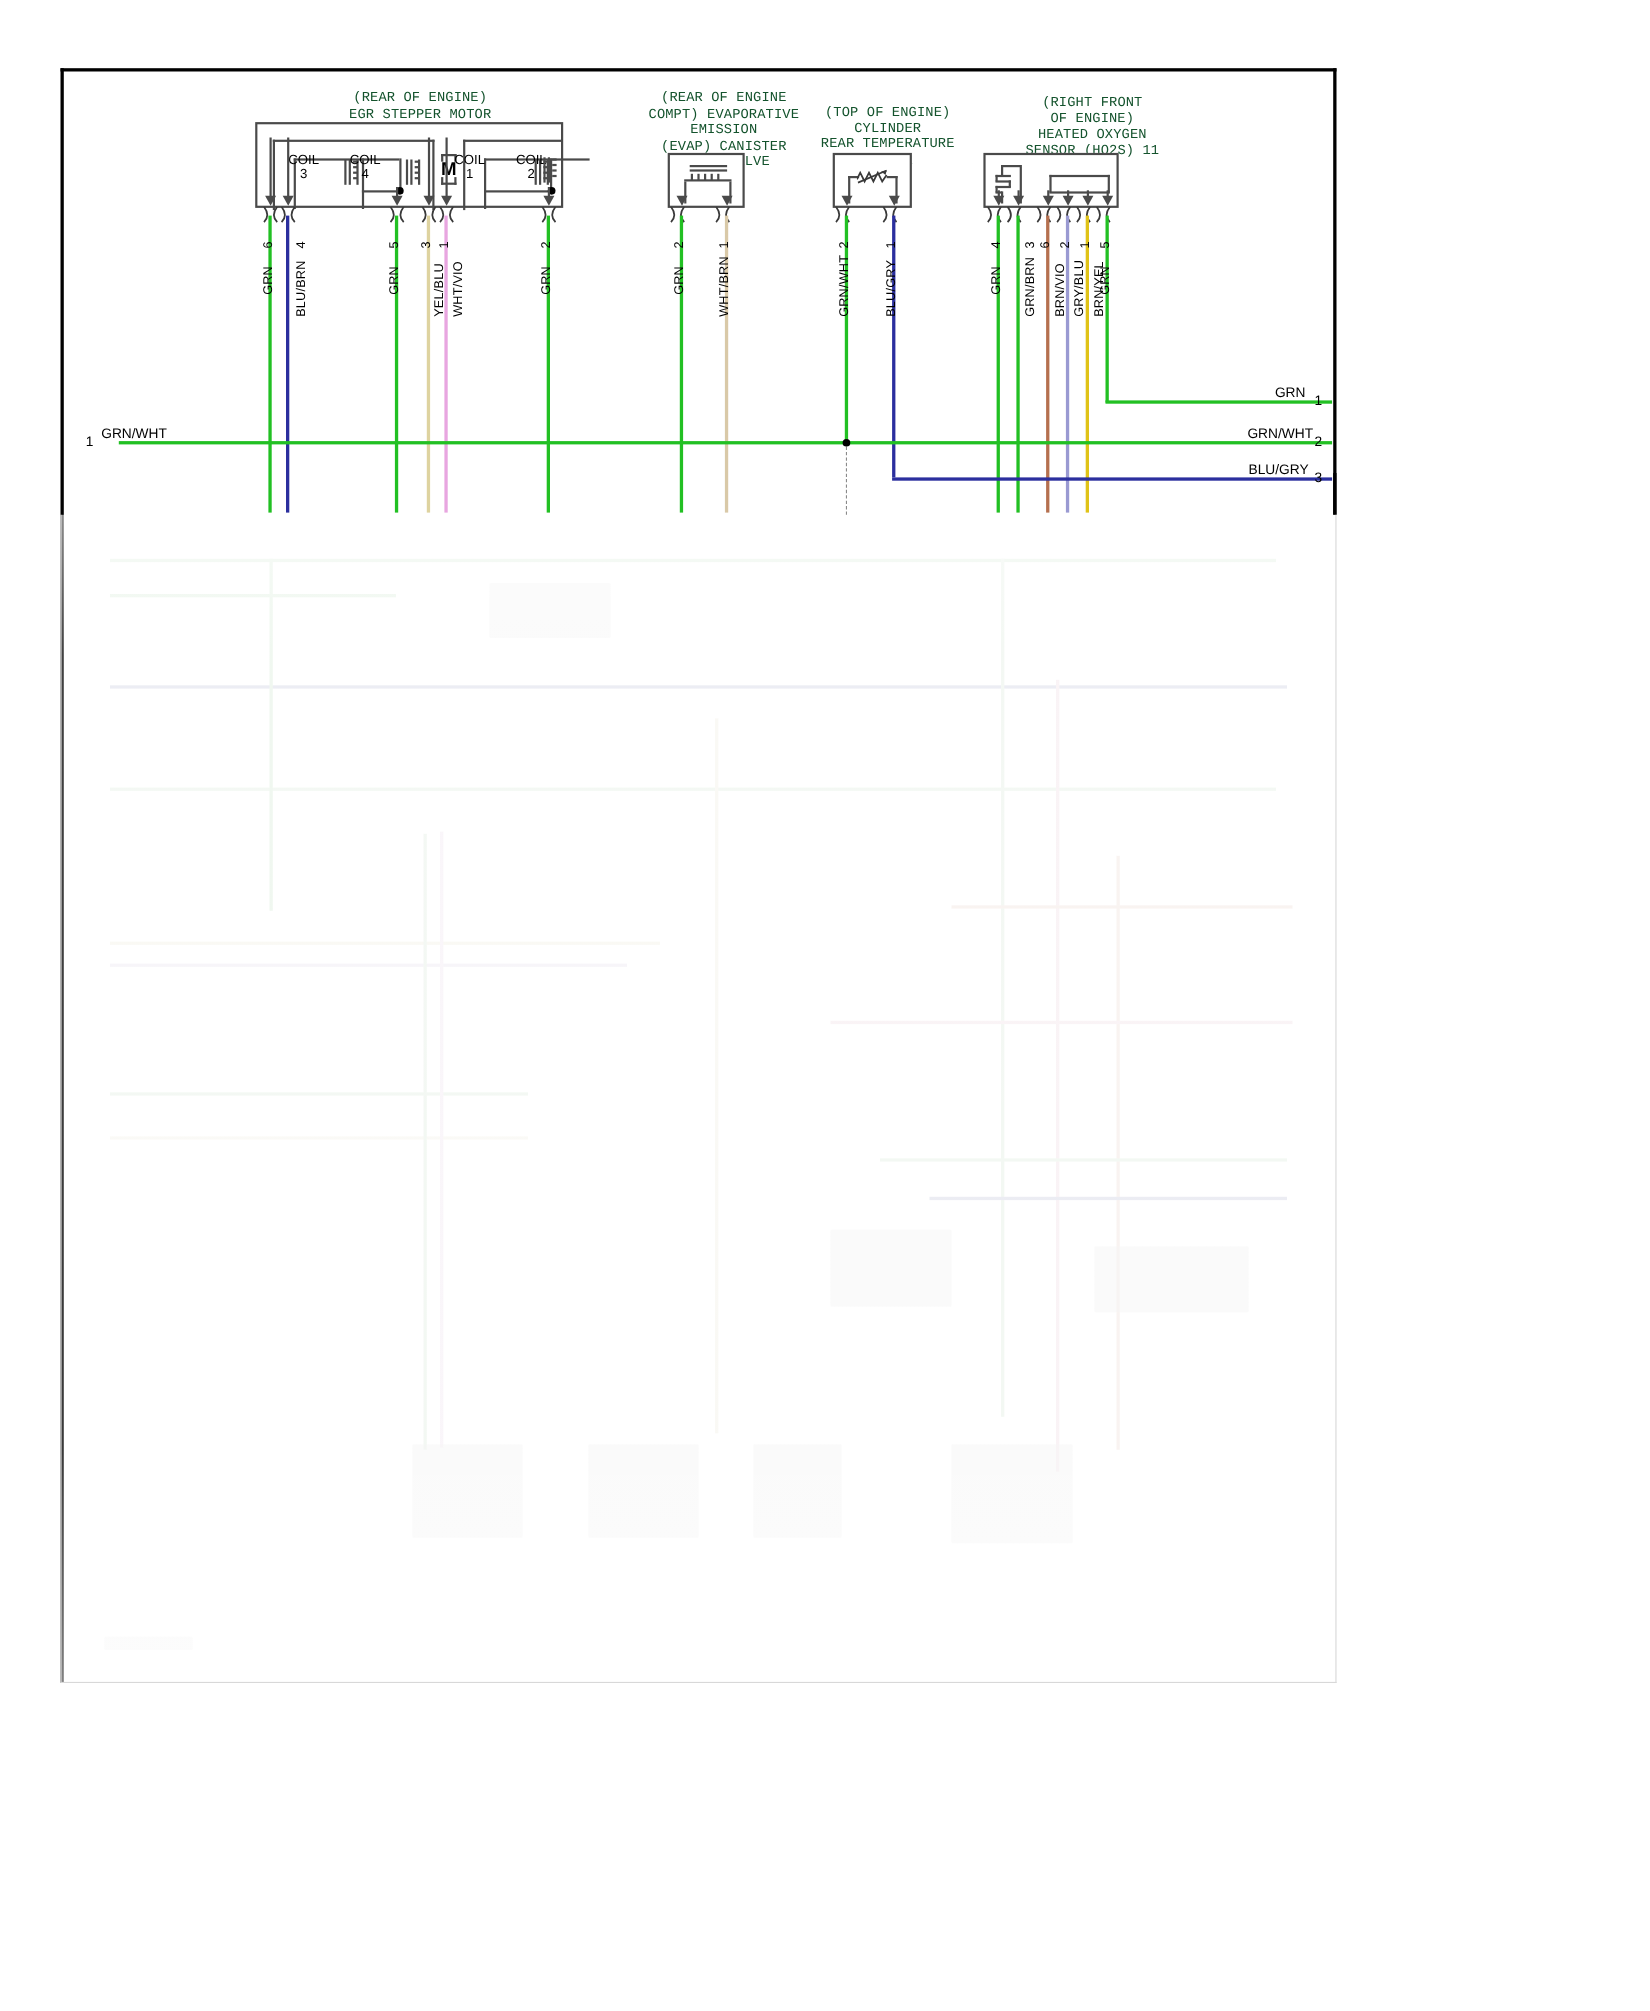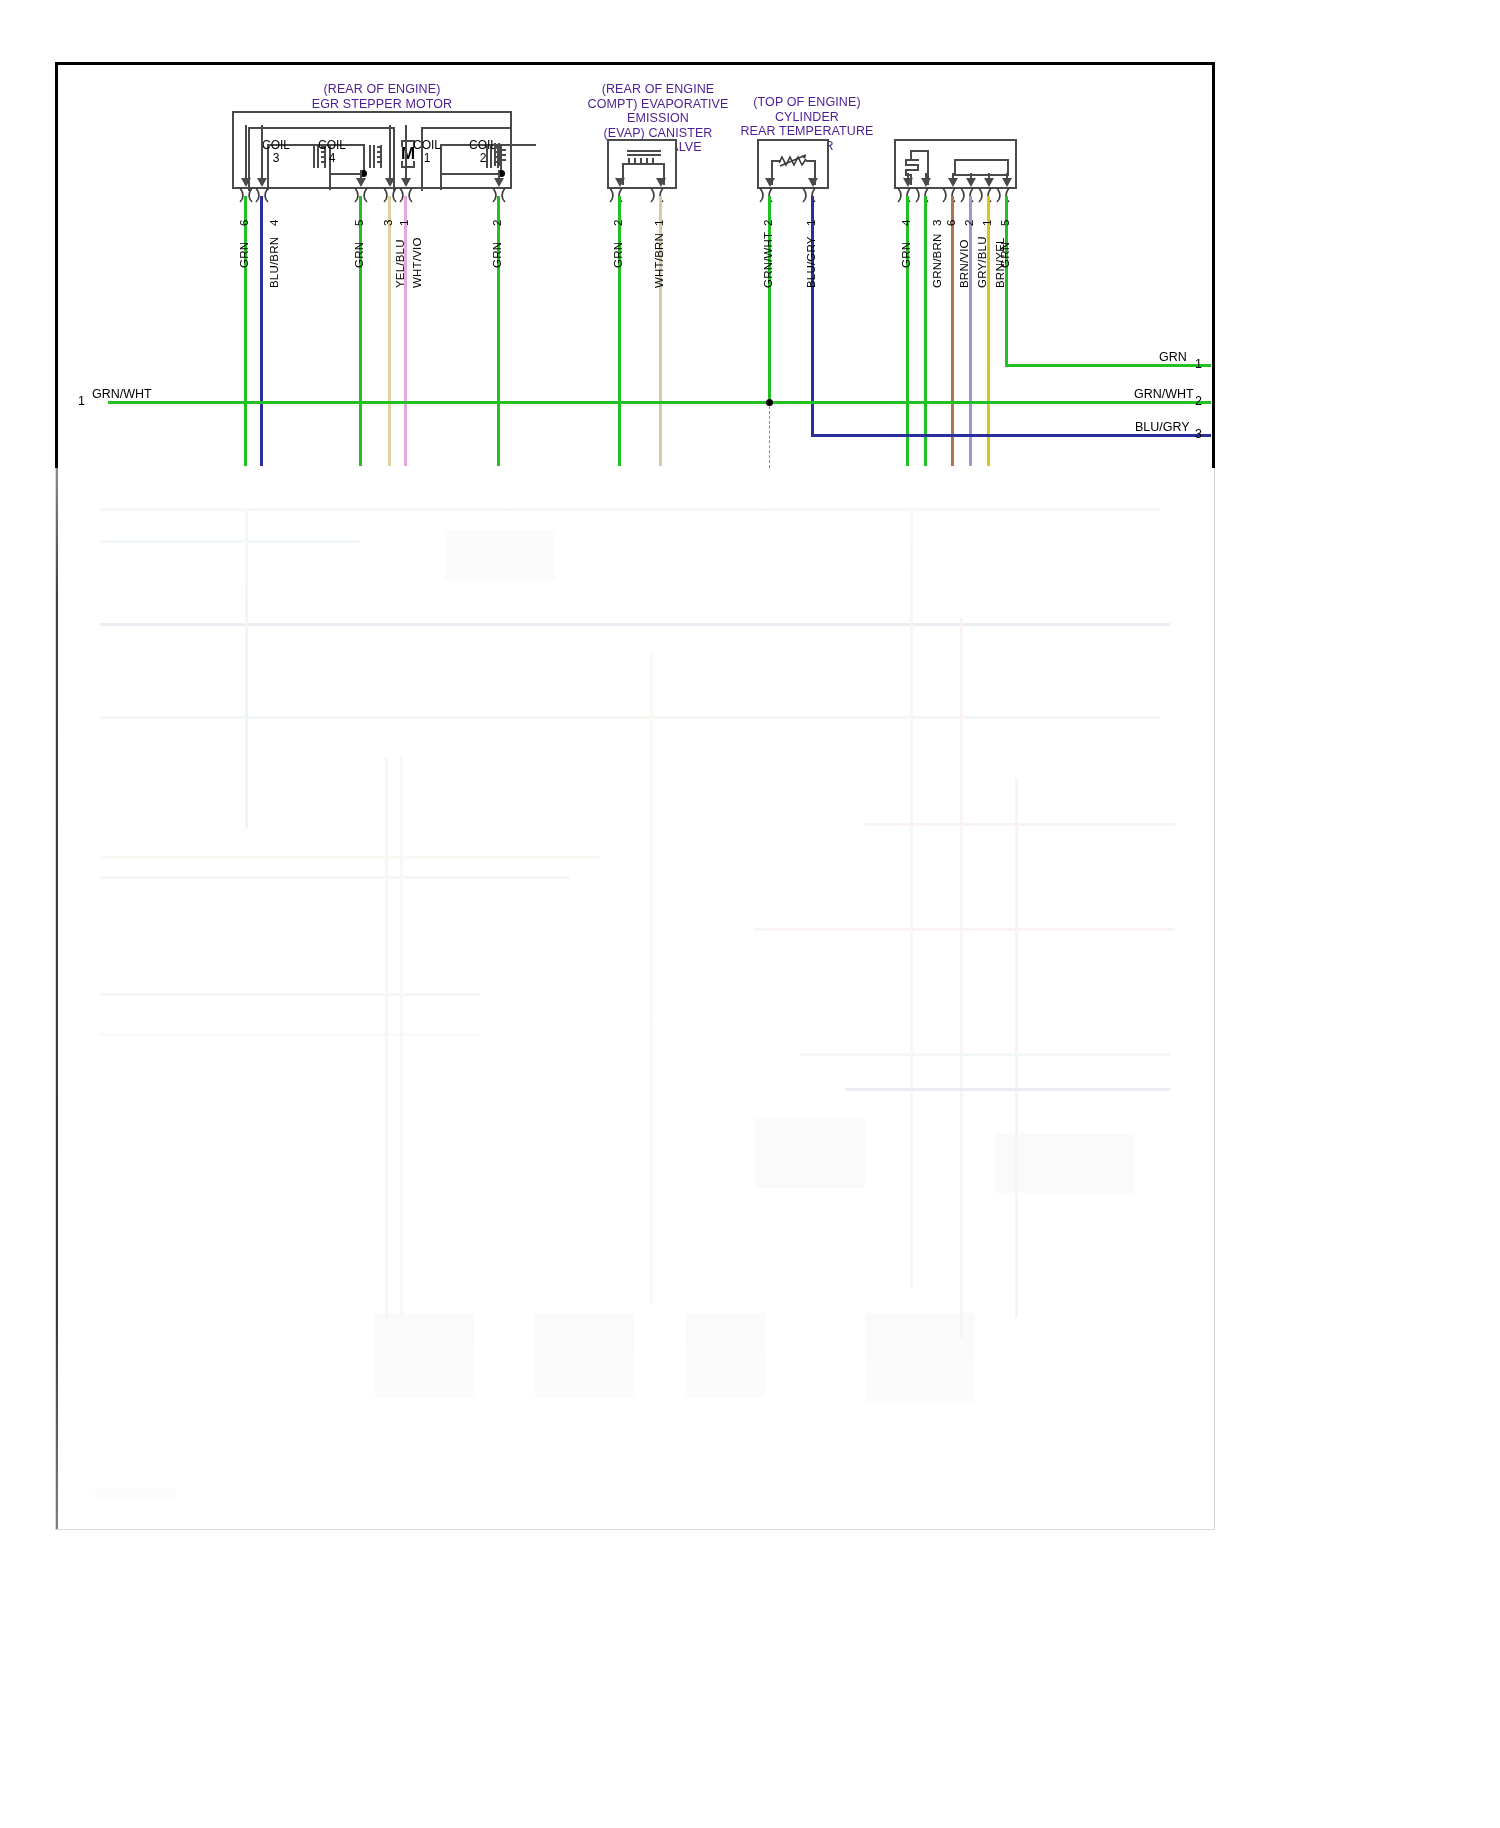--- a/index.html
+++ b/index.html
@@ -4,21 +4,21 @@
 <style>
   html,body{margin:0;padding:0;background:#ffffff;}
   body{font-family:"Liberation Sans","DejaVu Sans",sans-serif;}
   #page{position:relative;width:1500px;height:1828px;background:#ffffff;overflow:hidden;}
 
   
   .frame-line{position:absolute;background:#000;}
 
   
   .comp-box{position:absolute;border:2px solid #4a4a4a;background:#fff;box-sizing:border-box;}
-  .comp-title{position:absolute;text-align:center;font-size:12.5px;line-height:14.5px;color:#4c1d95;letter-spacing:.1px;white-space:pre-line;}
+  .comp-title{position:absolute;text-align:center;font-size:12.5px;line-height:14.5px;color:#14532d;letter-spacing:.1px;white-space:pre-line;font-family:Liberation Mono, monospace;}
 
   
   .sline{position:absolute;background:#4a4a4a;}
   .coil-label{position:absolute;font-size:12px;line-height:13px;text-align:center;color:#000;}
   .motor-m{position:absolute;font-size:17px;font-weight:bold;color:#000;text-align:center;}
   .dot{position:absolute;width:7px;height:7px;border-radius:50%;background:#000;}
 
   
   .arr{position:absolute;width:0;height:0;border-left:5px solid transparent;border-right:5px solid transparent;border-top:9px solid #4a4a4a;}
   .arrstem{position:absolute;width:1.6px;background:#4a4a4a;}
@@ -204,20 +204,24 @@
 
     <svg width="30" height="16" style="position:absolute;left:20px;top:12px;">
       <polyline points="0,10 3,4 7,12 11,4 15,12 19,4 23,12 27,6" fill="none" stroke="#3a3a3a" stroke-width="1.6"></polyline>
       <line x1="1" y1="13" x2="27" y2="2" stroke="#3a3a3a" stroke-width="1.6"></line>
       <polygon points="27,2 22,3 26,6" fill="#3a3a3a"></polygon>
     </svg>
   </div>
   <div class="arr" style="left:765px;top:178px;"></div>
   <div class="arr" style="left:808px;top:178px;"></div>
 
+  <div class="comp-title" style="left:893px;top:86px;width:200px;">(RIGHT FRONT
+OF ENGINE)
+HEATED OXYGEN
+SENSOR (HO2S) 11</div>
   <div class="comp-box" style="left:894px;top:139px;width:123px;height:50px;">
 
     <div class="sline" style="left:14px;top:9px;width:1.8px;height:10px;"></div>
     <div class="sline" style="left:14px;top:9px;width:18px;height:1.8px;"></div>
     <div class="sline" style="left:31px;top:9px;width:1.8px;height:35px;"></div>
     <div class="sline" style="left:9px;top:18px;width:14px;height:1.8px;"></div>
     <div class="sline" style="left:9px;top:18px;width:1.8px;height:6px;"></div>
     <div class="sline" style="left:9px;top:23px;width:14px;height:1.8px;"></div>
     <div class="sline" style="left:21px;top:23px;width:1.8px;height:6px;"></div>
     <div class="sline" style="left:9px;top:28px;width:14px;height:1.8px;"></div>

